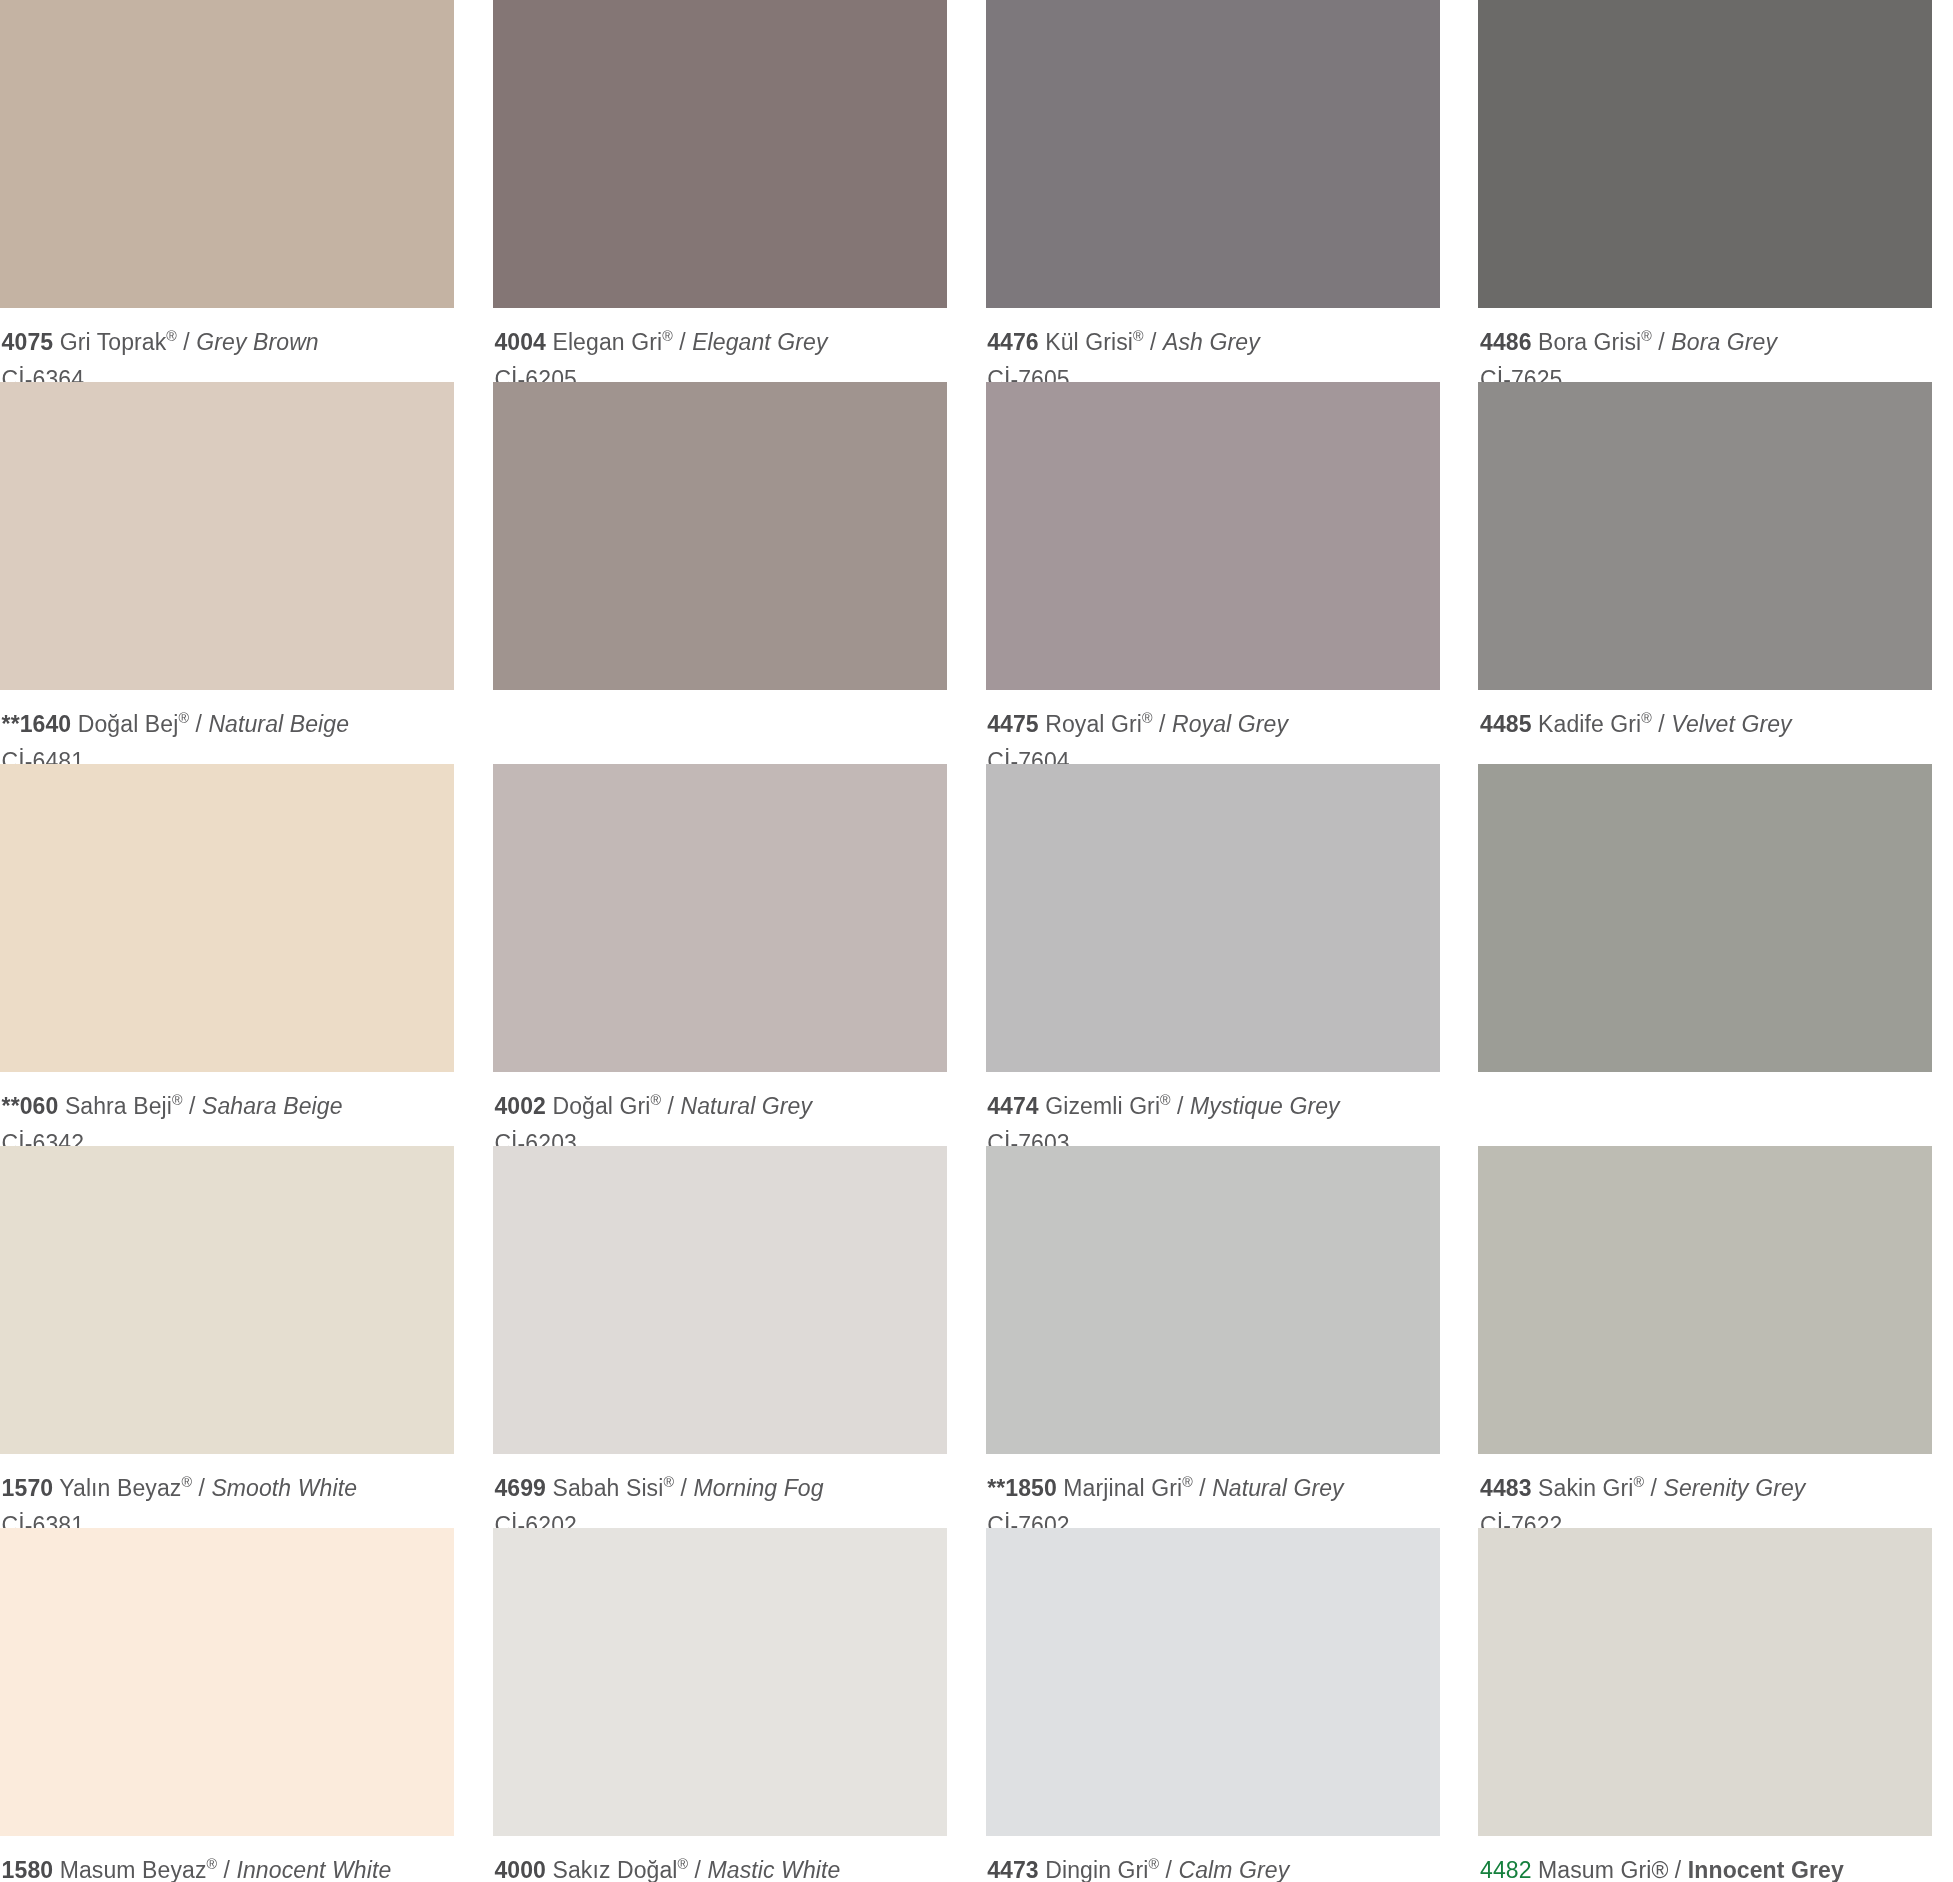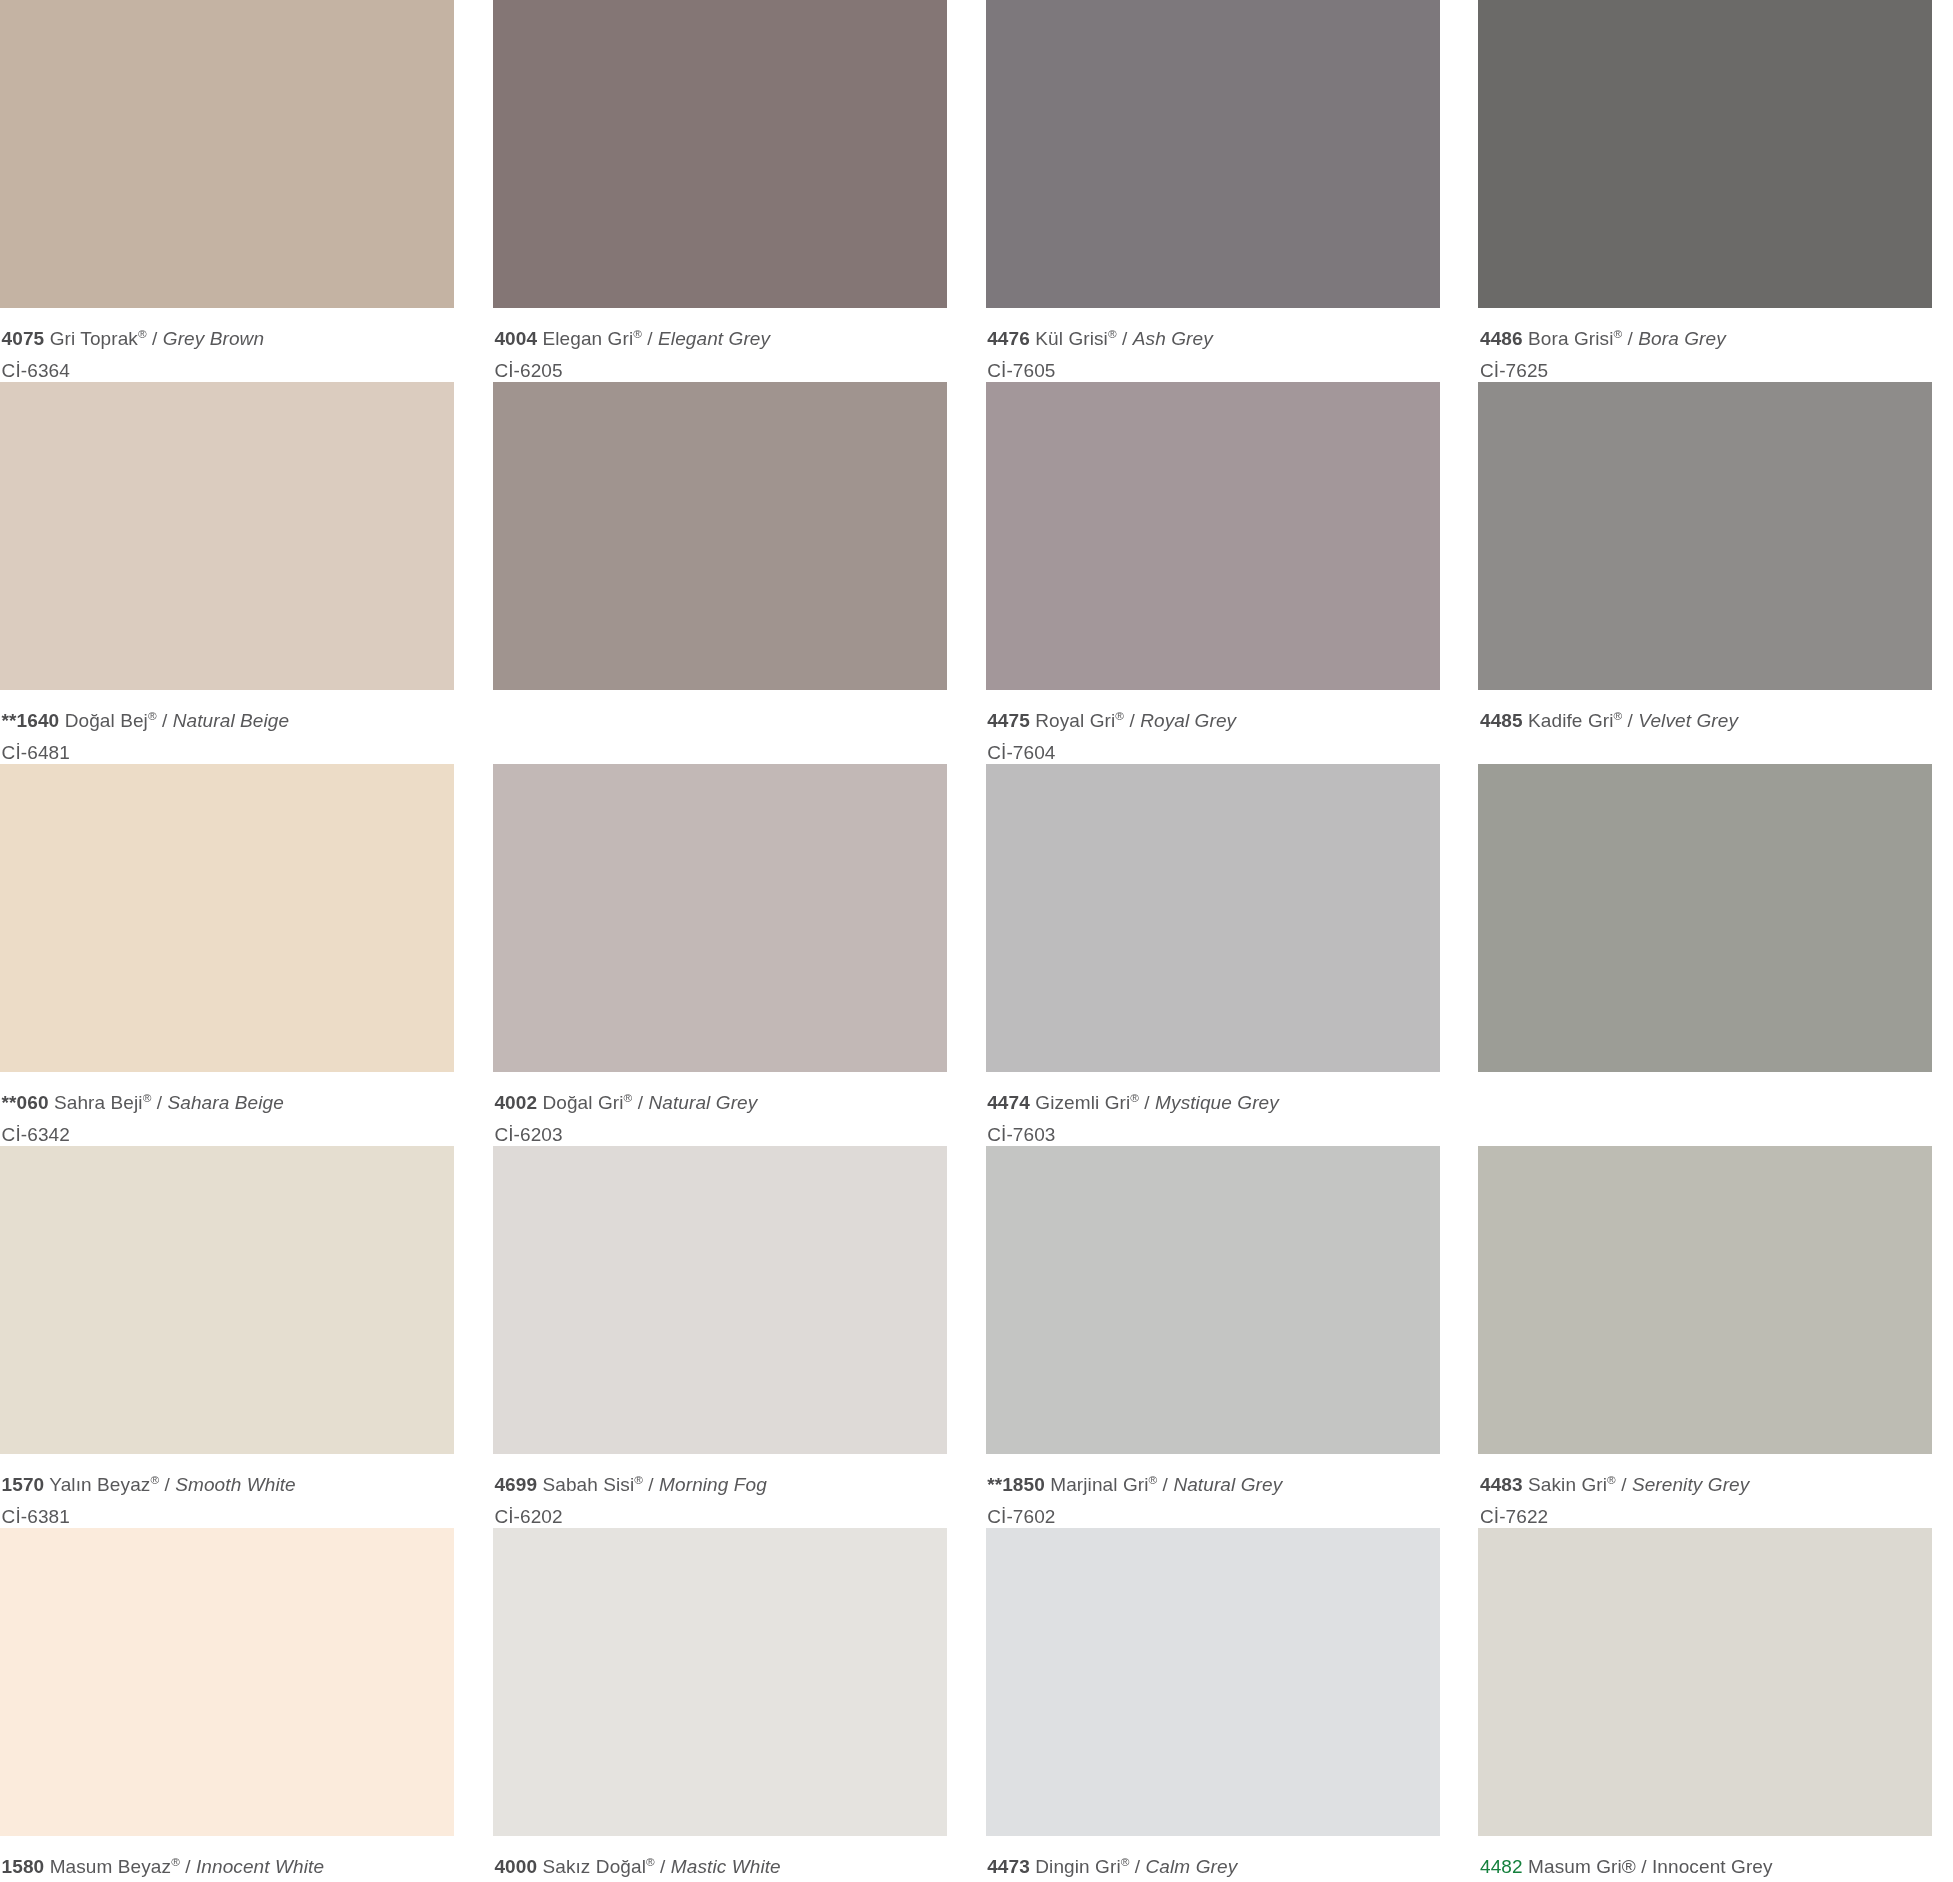--- a/index.html
+++ b/index.html
@@ -55,21 +55,21 @@
     background-blend-mode: overlay;
   }
   .chip-inner {
     position: absolute;
     inset: 0;
   }
   .caption {
     padding-top: 18px;
     padding-left: 1.6px;
     color: #58585a;
-    font-size: 19px;
+    font-size: 23px;
     line-height: 1.42;
     letter-spacing: 0.1px;
   }
   .cap-line1 {
     white-space: nowrap;
   }
   .cap-code {
     font-weight: 700;
     color: #4c4c4e;
   }
@@ -88,21 +88,21 @@
   }
   .cap-sep {
     font-weight: 400;
   }
   .cap-en {
     font-style: italic;
     font-weight: 400;
   }
   .cap-en-plain {
     font-style: normal;
-    font-weight: 400;
+    font-weight: 700;
   }
   .cap-line2 {
     margin-top: 4.7px;
     white-space: nowrap;
   }
   .plainstyle .cap-code { font-weight: 400; color: #15803d; }
 </style>
 </head>
 <body>
 

